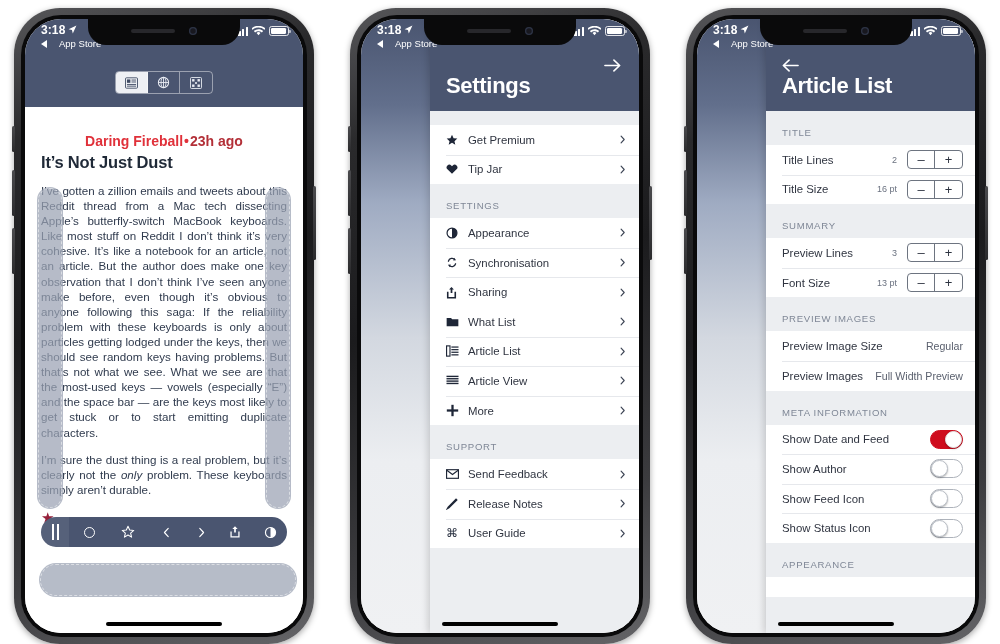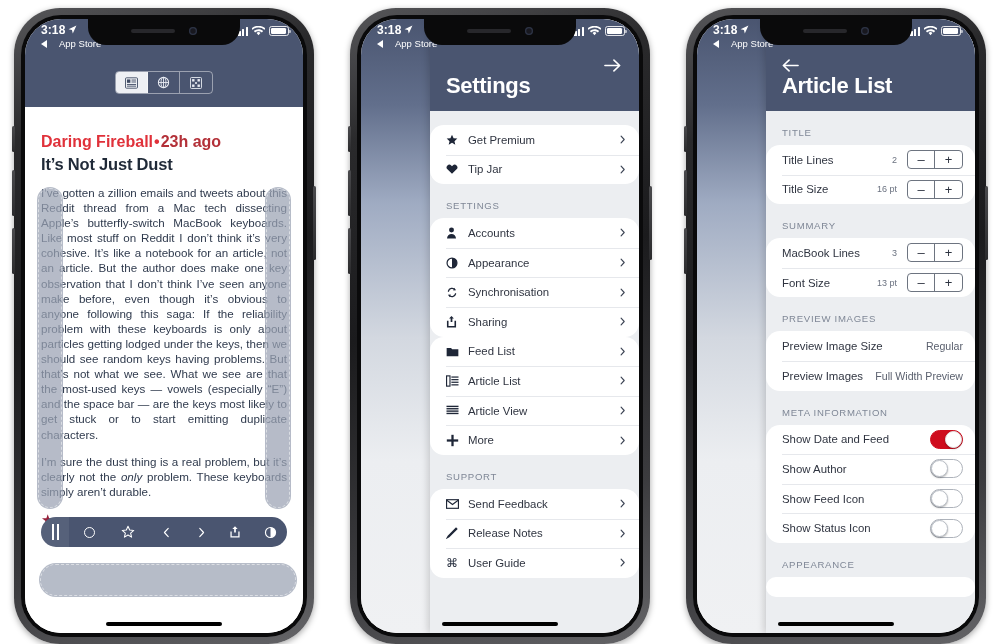--- a/index.html
+++ b/index.html
@@ -166,21 +166,21 @@
   }
   .seg:last-child { border-right: none; }
   .seg.active { background: #eef0f4; color: #3e4a63; }
 
   .article-body {
     position: absolute; top: 88px; left: 0; right: 0; bottom: 0;
     background: #fff;
     padding: 26px 16px 0 16px;
     overflow: hidden;
   }
-  .art-meta { font-size: 16px; font-weight: bold; margin-bottom: 4px; }
+  .art-meta { font-size: 14px; font-weight: bold; margin-bottom: 4px; text-align: center; }
   .art-source { color: #e0313a; }
   .art-dot { color: #e0313a; margin: 0 1px; }
   .art-time { color: #b33038; font-weight: bold; }
   .art-title {
     font-size: 16.5px; font-weight: bold;
     color: #1f2937; letter-spacing: -.2px;
     margin-bottom: 11px;
   }
   .art-p {
     font-size: 11.6px; line-height: 15.1px;
@@ -273,21 +273,21 @@
     letter-spacing: -.3px;
   }
 
   .section-head {
     font-size: 9.6px;
     letter-spacing: .7px;
     color: #7f8796;
     padding: 16px 0 7px 16px;
     text-transform: uppercase;
   }
-  .group { background: #ffffff; border-radius: 14px; }
+  .group { background: #ffffff; }
   .row {
     position: relative;
     display: flex; align-items: center;
     height: 29.6px;
     padding: 0 12px 0 16px;
     font-size: 11.4px;
     color: #2d3banything;
     color: #2f3440;
   }
   .row + .row::before {
@@ -538,32 +538,20 @@
                 <svg class="chev" viewBox="0 0 16 16">
                     <path d="M5.5 2 11 8l-5.5 6" fill="none" stroke="currentColor" stroke-width="2" stroke-linecap="round" stroke-linejoin="round"></path>
                   </svg>
               </div>
             </div>
 
             <div class="section-head">SETTINGS</div>
             <div class="group">
               <div class="row">
                 <span class="ic">
-                  <svg width="11" height="12" viewBox="0 0 14 16">
-                      <circle cx="7" cy="4" r="3.3" fill="currentColor"></circle>
-                      <path d="M1 15.2c0-3.3 2.7-5.8 6-5.8s6 2.5 6 5.8z" fill="currentColor"></path>
-                    </svg>
-                </span>
-                <span class="label">Accounts</span>
-                <svg class="chev" viewBox="0 0 16 16">
-                    <path d="M5.5 2 11 8l-5.5 6" fill="none" stroke="currentColor" stroke-width="2" stroke-linecap="round" stroke-linejoin="round"></path>
-                  </svg>
-              </div>
-              <div class="row">
-                <span class="ic">
                   <svg width="12" height="12" viewBox="0 0 16 16">
                       <circle cx="8" cy="8" r="6.6" fill="none" stroke="currentColor" stroke-width="1.6"></circle>
                       <path d="M8 1.4a6.6 6.6 0 0 1 0 13.2z" fill="currentColor"></path>
                     </svg>
                 </span>
                 <span class="label">Appearance</span>
                 <svg class="chev" viewBox="0 0 16 16">
                     <path d="M5.5 2 11 8l-5.5 6" fill="none" stroke="currentColor" stroke-width="2" stroke-linecap="round" stroke-linejoin="round"></path>
                   </svg>
               </div>
@@ -594,21 +582,21 @@
               </div>
             </div>
 
             <div class="group">
               <div class="row">
                 <span class="ic">
                   <svg width="13" height="11" viewBox="0 0 16 13">
                       <path d="M.8 2.2h5.4l1.4 1.6h7.6v8.4H.8z" fill="currentColor"></path>
                     </svg>
                 </span>
-                <span class="label">Feed List</span>
+                <span class="label">What List</span>
                 <svg class="chev" viewBox="0 0 16 16">
                     <path d="M5.5 2 11 8l-5.5 6" fill="none" stroke="currentColor" stroke-width="2" stroke-linecap="round" stroke-linejoin="round"></path>
                   </svg>
               </div>
               <div class="row">
                 <span class="ic">
                   <svg width="13" height="12" viewBox="0 0 16 14">
                       <rect x="0.7" y="0.7" width="4.2" height="12.6" fill="none" stroke="currentColor" stroke-width="1.4"></rect>
                       <rect x="6.6" y="1.4" width="8.8" height="1.5" fill="currentColor"></rect>
                       <rect x="6.6" y="4.6" width="8.8" height="1.5" fill="currentColor"></rect>
@@ -761,21 +749,21 @@
                 <span class="stepper">
                   <div>–</div>
                   <div>+</div>
                 </span>
               </div>
             </div>
 
             <div class="section-head">SUMMARY</div>
             <div class="group">
               <div class="row">
-                <span class="label">MacBook Lines</span>
+                <span class="label">Preview Lines</span>
                 <span class="value tiny">3</span>
                 <span class="stepper">
                   <div>–</div>
                   <div>+</div>
                 </span>
               </div>
               <div class="row">
                 <span class="label">Font Size</span>
                 <span class="value tiny">13 pt</span>
                 <span class="stepper">

